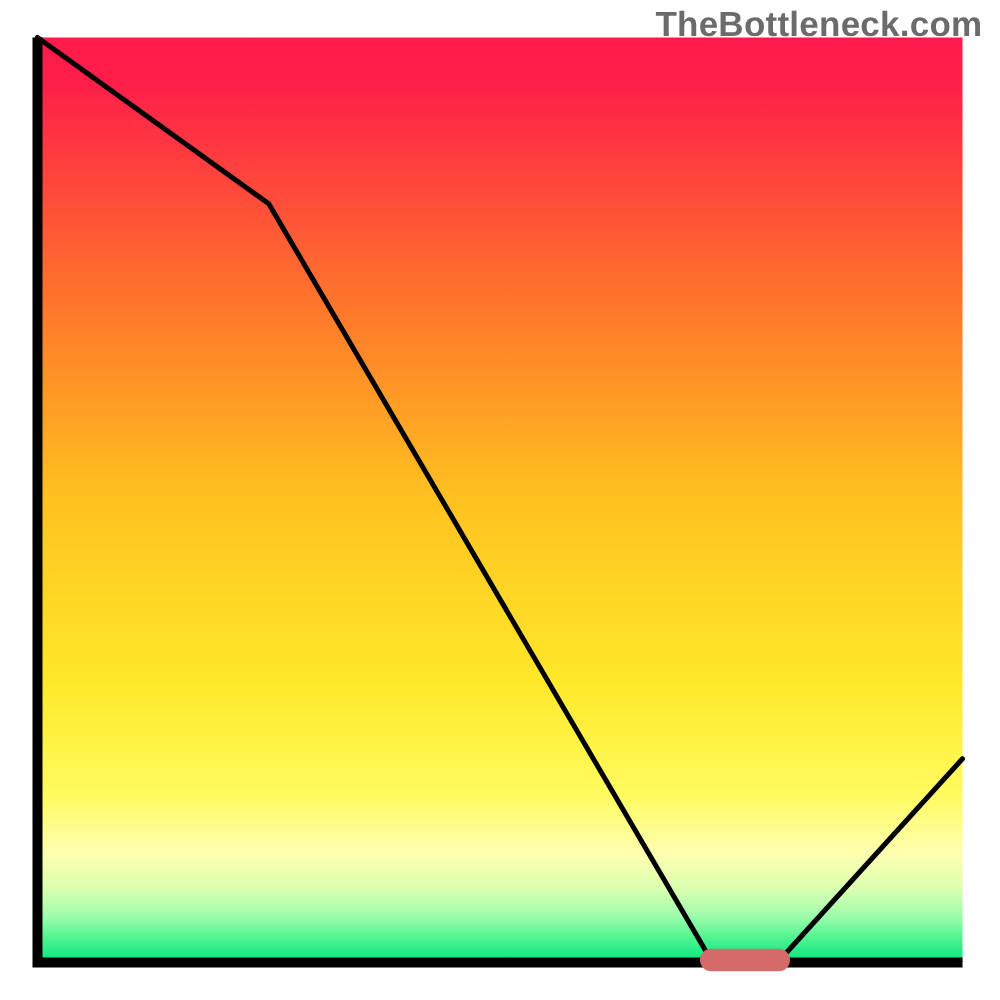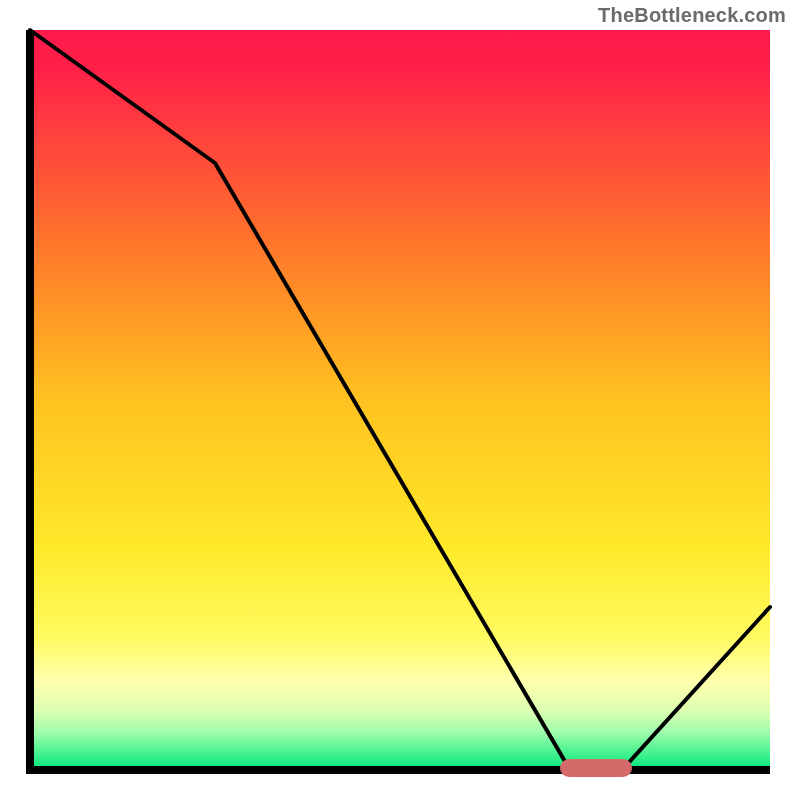--- a/index.html
+++ b/index.html
@@ -12,21 +12,21 @@
   }
   .stage {
     position: relative;
     width: 800px;
     height: 800px;
   }
   .watermark {
     position: absolute;
     top: 4px;
     right: 14px;
-    font-size: 20px;
+    font-size: 28px;
     font-weight: 600;
     color: #6b6b6b;
     letter-spacing: 0.2px;
     pointer-events: none;
   }
   svg {
     display: block;
   }
 </style>
 </head>

